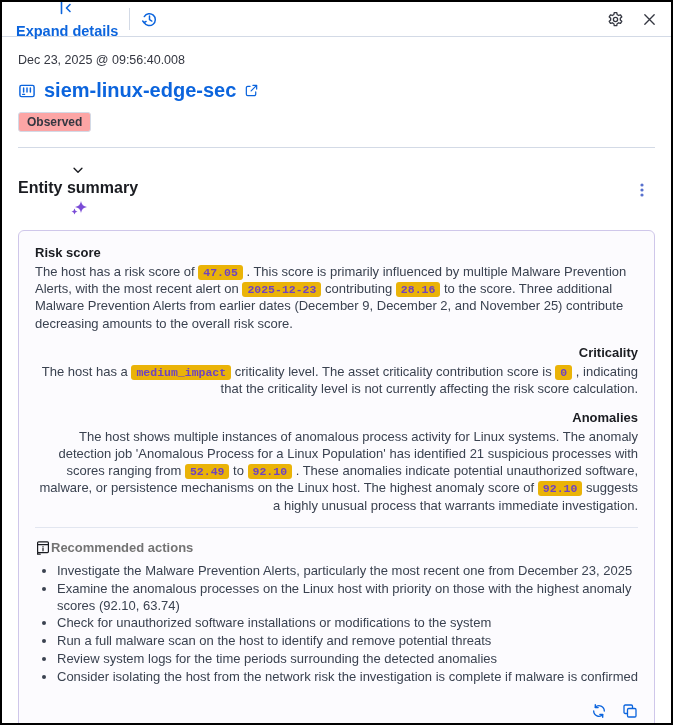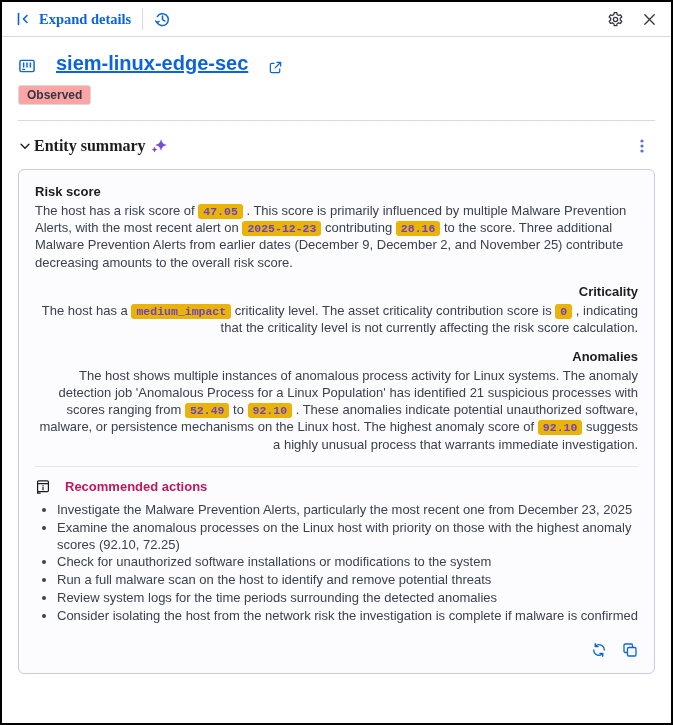--- a/index.html
+++ b/index.html
@@ -5,56 +5,56 @@
   * { box-sizing: border-box; margin: 0; padding: 0; }
   html,body { width: 673px; height: 725px; }
   body {
     font-family: "Liberation Sans", sans-serif;
     background: #ffffff;
     border: 2px solid #000000;
     overflow: hidden;
     color: #343741;
     position: relative;
   }
-  button { background: none; border: none; cursor: pointer; font-family: Liberation Serif, serif; padding: 0; display: inline-flex; align-items: center; }
+  button { background: none; border: none; cursor: pointer; font-family: Liberation Sans, sans-serif; padding: 0; display: inline-flex; align-items: center; flex-direction: column; }
   svg { display: block; }
 
   
   .top-bar { display: flex; align-items: center; height: 35px; padding: 0 14px; border-bottom: 1px solid #D3DAE6; }
   .expand-btn { gap: 7px; color: #0B64DD; font-size: 14.5px; font-weight: 700; }
   .vr { width: 1px; height: 22px; background: #D3DAE6; margin: 0 11px; }
   .icon-btn { color: #343741; }
   .icon-btn.blue { color: #0B64DD; }
   .top-spacer { flex: 1; }
   .top-right { display: flex; align-items: center; gap: 18px; }
 
   
   .content { padding: 13px 16px 0; }
   .timestamp { font-size: 12.5px; color: #343741; margin: 3px 0 12px; }
-  .host-row { display: flex; align-items: flex-end; gap: 20px; margin: 2px 0 10px; color: #0B64DD; text-decoration: underline; }
+  .host-row { display: flex; align-items: center; gap: 8px; margin: 2px 0 10px; color: #0B64DD; }
   .host-name { font-size: 20px; font-weight: 700; color: #0B64DD; text-decoration: none; }
   .badge { display: inline-block; border: 1px solid #D3DAE6; border-radius: 3px; background: #fca5a5;
            padding: 2px 8px; font-size: 12px; font-weight: 600; color: #343741; }
   .section-divider { border: none; border-top: 1px solid #D3DAE6; margin: 15px 0 0; }
 
   .accordion-row { display: flex; align-items: center; margin: 15px 0 13px; }
   .accordion-toggle { gap: 2px; color: #1A1C21; }
   .accordion-title { font-size: 16px; font-weight: 700; color: #1A1C21; }
   .sparkles { margin-left: 2px; }
   .ellipsis-btn { color: #5871CE; padding: 2px 6px; }
 
   
   .summary-panel { border: 1px solid #CFC7EA; border-radius: 6px; background: #FCFBFE; padding: 14px 16px 15px; }
   .section + .section { margin-top: 13px; text-align: right; }
   .section-heading { font-size: 13px; font-weight: 700; color: #1A1C21; margin-bottom: 3px; }
   .section-text { font-size: 13px; line-height: 1.32; color: #3A4250; }
   .chip { font-family: "Liberation Mono", monospace; font-size: 11.5px; font-weight: 700;
           color: #6F42C1; background: #eab308; border-radius: 3px; padding: 1px 5px; white-space: nowrap; }
   .panel-divider { border: none; border-top: 1px solid #E2E6F0; margin: 13px 0 12px; }
-  .actions-heading { display: flex; align-items: center; gap: 14px; font-size: 13px; font-weight: 700; color: #be185d; text-align: center; }
+  .actions-heading { display: flex; align-items: center; gap: 0; font-size: 13px; font-weight: 700; color: #737373; text-align: center; }
   .actions-list { margin: 7px 0 8px; padding-left: 22px; }
   .actions-list li { font-size: 13px; line-height: 1.3; color: #3A4250; margin: 1px 0; }
   .panel-footer { display: flex; align-items: center; margin-top: 17px; }
   .footer-text { font-size: 13px; color: #343741; }
   .footer-spacer { flex: 1; }
   .footer-icons { display: flex; align-items: center; gap: 15px; }
 </style>
 </head>
 <body>
 
@@ -93,20 +93,21 @@
         <svg width="15" height="15" viewBox="0 0 16 16" fill="none" stroke="currentColor" stroke-width="1.4" stroke-linecap="round">
           <path d="M3 3l10 10M13 3L3 13"></path>
         </svg>
       </span>
     </button>
   </div>
 </div>
 
 <div class="content">
 
+  <div class="timestamp">Dec 23, 2025 @ 09:56:40.008</div>
 
   <div class="host-row">
     <span>
       <svg width="18" height="18" viewBox="0 0 16 16" fill="none" stroke="currentColor" stroke-width="1.3" stroke-linecap="round">
         <rect x="1.7" y="3" width="12.6" height="10" rx="1.4"></rect>
         <path d="M5 5.4v3.4M8 5.4v3.4M11 5.4v3.4"></path>
         <path d="M4.2 11h1.6"></path>
       </svg>
     </span>
     <a href="#" class="host-name">siem-linux-edge-sec</a>
@@ -177,21 +178,21 @@
           <path d="M2.6 4.6h10.8"></path>
           <path d="M8 6.6v.1M8 8.2v2.6"></path>
           <path d="M2.6 12.6v1.6h2.6"></path>
         </svg>
       </span>
       <span>Recommended actions</span>
     </div>
 
     <ul class="actions-list">
         <li>Investigate the Malware Prevention Alerts, particularly the most recent one from December 23, 2025</li>
-        <li>Examine the anomalous processes on the Linux host with priority on those with the highest anomaly scores (92.10, 72.25)</li>
+        <li>Examine the anomalous processes on the Linux host with priority on those with the highest anomaly scores (92.10, 63.74)</li>
         <li>Check for unauthorized software installations or modifications to the system</li>
         <li>Run a full malware scan on the host to identify and remove potential threats</li>
         <li>Review system logs for the time periods surrounding the detected anomalies</li>
         <li>Consider isolating the host from the network risk the investigation is complete if malware is confirmed</li>
       </ul>
 
     <div class="panel-footer">
       <div class="footer-spacer"></div>
       <div class="footer-icons">
         <button class="icon-btn blue">

